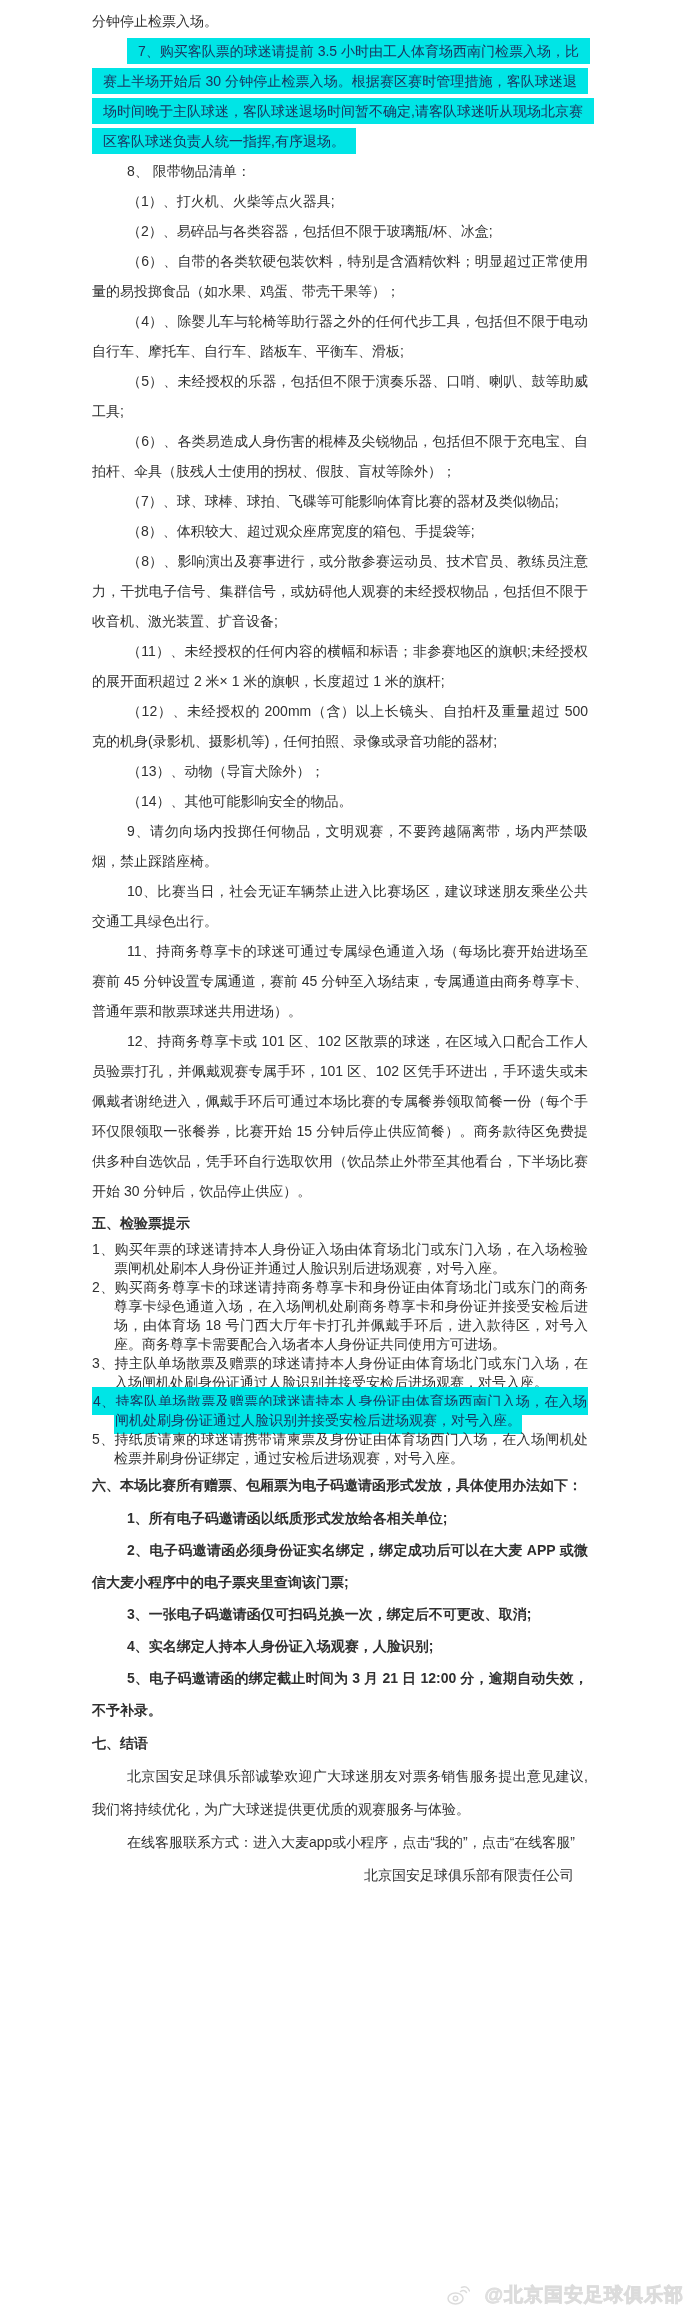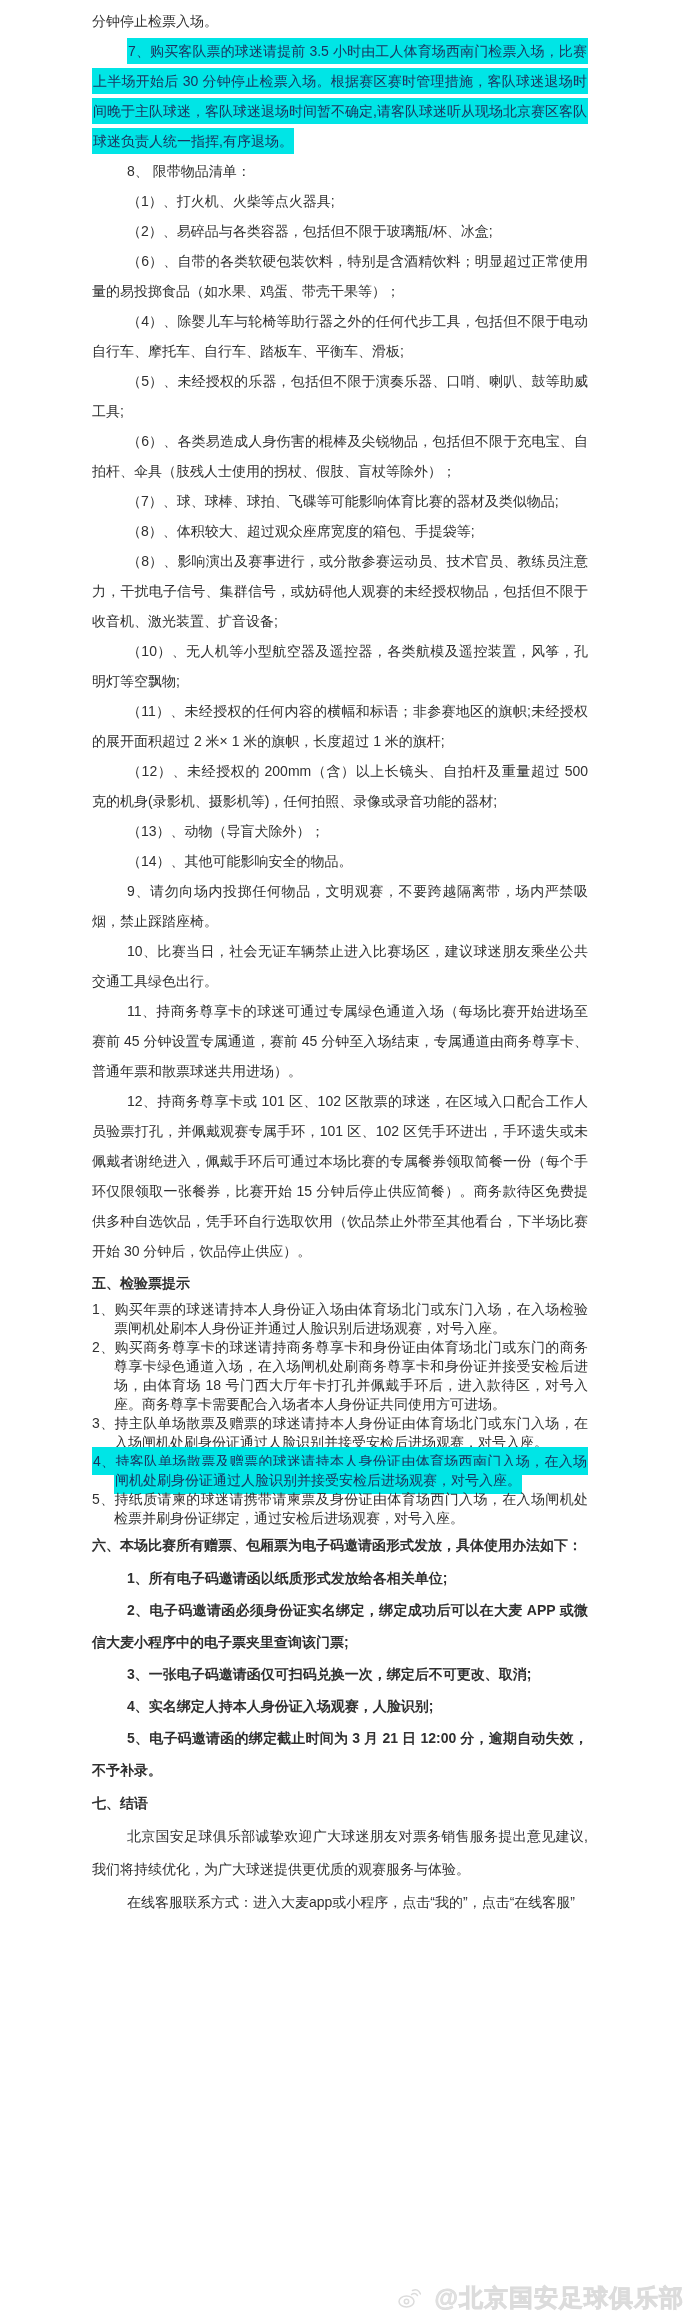--- a/index.html
+++ b/index.html
@@ -31,33 +31,33 @@
   .h6-item { font-weight: 700; line-height: 32px; margin-bottom: 4px; text-indent: 2.5em; }
   
   .h7-head { font-weight: 700; line-height: 34px; margin: 6px 0 12px; }
   .close   { line-height: 33px; text-indent: 2.5em; margin-bottom: 14px; }
   .service { line-height: 33px; text-indent: 2.5em; }
   .company { line-height: 33px; margin-top: 50px; text-align: right; padding-right: 14px; }
   
   mark.hl {
     background: var(--hl-bg, #00e5e6);
     color: var(--hl-fg, #1a3560);
-    padding: 5px 1px;
+    padding: 5px 11px;
     -webkit-box-decoration-break: clone;
     box-decoration-break: clone;
   }
   .h5-item mark.hl { padding: 6px 1px; }
   
   .watermark {
     position: absolute;
     top: 2282px; right: 8px;
     display: flex; align-items: center; gap: 14px;
     color: #e2e2e2;
     -webkit-text-stroke: 0.8px #dcdcdc;
-    font-size: 24px;
+    font-size: 19px;
     font-weight: 700;
     letter-spacing: 1px;
     white-space: nowrap;
   }
   .wm-icon { display: inline-flex; }
 </style>
 </head>
 <body>
 
 <div class="page">
@@ -67,21 +67,20 @@
       <p class="para a-ind">8、 限带物品清单：</p>
       <p class="para a-ind">（1）、打火机、火柴等点火器具;</p>
       <p class="para a-ind">（2）、易碎品与各类容器，包括但不限于玻璃瓶/杯、冰盒;</p>
       <p class="para a-ind">（6）、自带的各类软硬包装饮料，特别是含酒精饮料；明显超过正常使用量的易投掷食品（如水果、鸡蛋、带壳干果等）；</p>
       <p class="para a-ind">（4）、除婴儿车与轮椅等助行器之外的任何代步工具，包括但不限于电动自行车、摩托车、自行车、踏板车、平衡车、滑板;</p>
       <p class="para a-ind">（5）、未经授权的乐器，包括但不限于演奏乐器、口哨、喇叭、鼓等助威工具;</p>
       <p class="para a-ind">（6）、各类易造成人身伤害的棍棒及尖锐物品，包括但不限于充电宝、自拍杆、伞具（肢残人士使用的拐杖、假肢、盲杖等除外）；</p>
       <p class="para a-ind">（7）、球、球棒、球拍、飞碟等可能影响体育比赛的器材及类似物品;</p>
       <p class="para a-ind">（8）、体积较大、超过观众座席宽度的箱包、手提袋等;</p>
       <p class="para a-ind">（8）、影响演出及赛事进行，或分散参赛运动员、技术官员、教练员注意力，干扰电子信号、集群信号，或妨碍他人观赛的未经授权物品，包括但不限于收音机、激光装置、扩音设备;</p>
-      <p class="para a-ind">（10）、无人机等小型航空器及遥控器，各类航模及遥控装置，风筝，孔明灯等空飘物;</p>
       <p class="para a-ind">（11）、未经授权的任何内容的横幅和标语；非参赛地区的旗帜;未经授权的展开面积超过 2 米× 1 米的旗帜，长度超过 1 米的旗杆;</p>
       <p class="para a-ind">（12）、未经授权的 200mm（含）以上长镜头、自拍杆及重量超过 500 克的机身(录影机、摄影机等)，任何拍照、录像或录音功能的器材;</p>
       <p class="para a-ind">（13）、动物（导盲犬除外）；</p>
       <p class="para a-ind">（14）、其他可能影响安全的物品。</p>
       <p class="para a-ind">9、请勿向场内投掷任何物品，文明观赛，不要跨越隔离带，场内严禁吸烟，禁止踩踏座椅。</p>
       <p class="para a-ind">10、比赛当日，社会无证车辆禁止进入比赛场区，建议球迷朋友乘坐公共交通工具绿色出行。</p>
       <p class="para a-ind">11、持商务尊享卡的球迷可通过专属绿色通道入场（每场比赛开始进场至赛前 45 分钟设置专属通道，赛前 45 分钟至入场结束，专属通道由商务尊享卡、普通年票和散票球迷共用进场）。</p>
       <p class="para a-ind">12、持商务尊享卡或 101 区、102 区散票的球迷，在区域入口配合工作人员验票打孔，并佩戴观赛专属手环，101 区、102 区凭手环进出，手环遗失或未佩戴者谢绝进入，佩戴手环后可通过本场比赛的专属餐券领取简餐一份（每个手环仅限领取一张餐券，比赛开始 15 分钟后停止供应简餐）。商务款待区免费提供多种自选饮品，凭手环自行选取饮用（饮品禁止外带至其他看台，下半场比赛开始 30 分钟后，饮品停止供应）。</p>
       <p class="para h5-head">五、检验票提示</p>
       <p class="para h5-item">1、购买年票的球迷请持本人身份证入场由体育场北门或东门入场，在入场检验票闸机处刷本人身份证并通过人脸识别后进场观赛，对号入座。</p>
@@ -91,20 +90,21 @@
       <p class="para h5-item">5、持纸质请柬的球迷请携带请柬票及身份证由体育场西门入场，在入场闸机处检票并刷身份证绑定，通过安检后进场观赛，对号入座。</p>
       <p class="para h6-head">六、本场比赛所有赠票、包厢票为电子码邀请函形式发放，具体使用办法如下：</p>
       <p class="para h6-item">1、所有电子码邀请函以纸质形式发放给各相关单位;</p>
       <p class="para h6-item">2、电子码邀请函必须身份证实名绑定，绑定成功后可以在大麦 APP 或微信大麦小程序中的电子票夹里查询该门票;</p>
       <p class="para h6-item">3、一张电子码邀请函仅可扫码兑换一次，绑定后不可更改、取消;</p>
       <p class="para h6-item">4、实名绑定人持本人身份证入场观赛，人脸识别;</p>
       <p class="para h6-item">5、电子码邀请函的绑定截止时间为 3 月 21 日 12:00 分，逾期自动失效，不予补录。</p>
       <p class="para h7-head">七、结语</p>
       <p class="para close">北京国安足球俱乐部诚挚欢迎广大球迷朋友对票务销售服务提出意见建议,我们将持续优化，为广大球迷提供更优质的观赛服务与体验。</p>
       <p class="para service">在线客服联系方式：进入大麦app或小程序，点击“我的”，点击“在线客服”</p>
+      <p class="para company">北京国安足球俱乐部有限责任公司</p>
     </div>
   <div class="watermark" style="color: rgb(226, 226, 226);">
     <span class="wm-icon">
       <svg width="24" height="24" viewBox="0 0 24 24" fill="none" stroke="#dcdcdc" stroke-width="1.5" stroke-linecap="round">
         <ellipse cx="9.5" cy="15.5" rx="7.5" ry="5.5"></ellipse>
         <circle cx="9.5" cy="15.5" r="2.2"></circle>
         <path d="M14.5 8.5 q3.5 -2.5 6 1"></path>
         <path d="M15.5 4.5 q5.5 -2.5 8 3.5"></path>
       </svg>
     </span>

